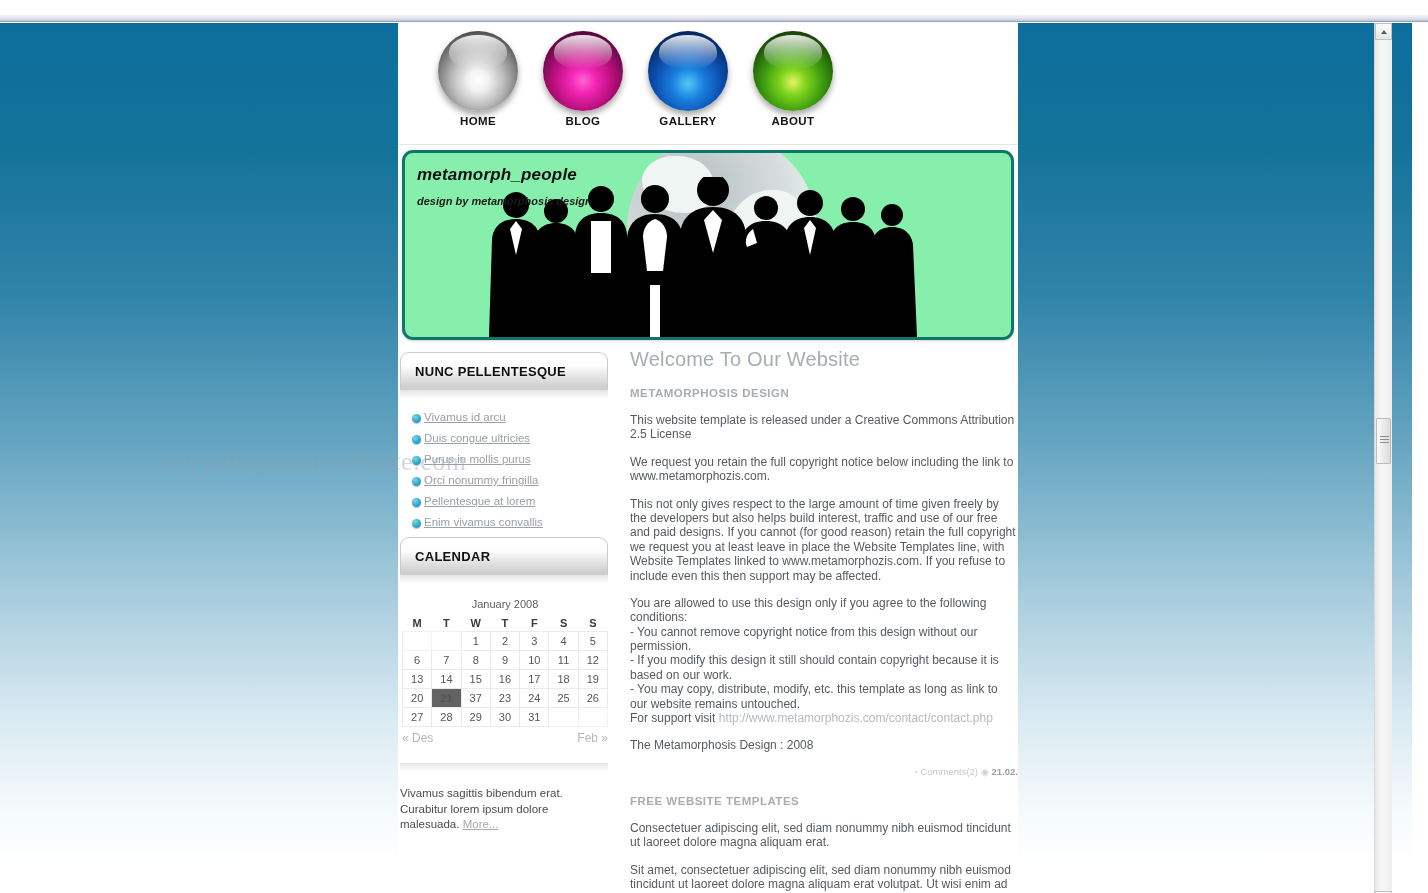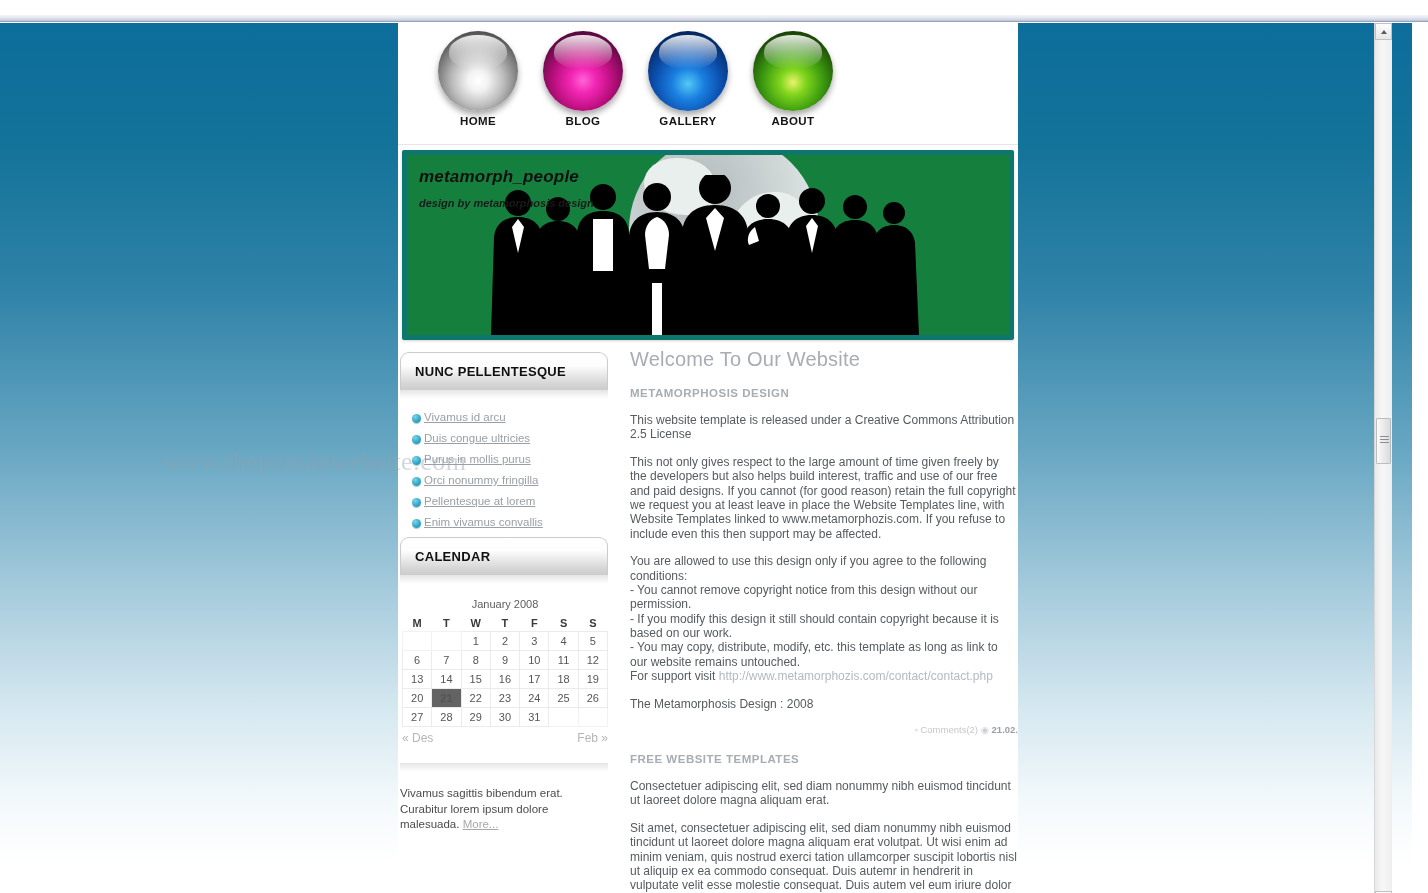--- a/index.html
+++ b/index.html
@@ -98,23 +98,23 @@
     background: linear-gradient(to bottom, rgba(255,255,255,.88), rgba(255,255,255,0));
   }
   .nav-label {
     margin-top: 4px; font-size: 11.5px; font-weight: bold;
     color: #141414; letter-spacing: .4px;
   }
 
   
   #banner {
     position: relative; margin: 5px auto 0; width: 612px; height: 190px;
-    background: #15803d;
-    border: 5px solid #0f766e;
-    border-radius: 2px;
+    background: #86efac;
+    border: 3px solid #0f766e;
+    border-radius: 11px;
     box-shadow: 0 1px 3px rgba(0,0,0,.18);
     overflow: hidden;
   }
   #banner-globe {
     position: absolute; left: 222px; top: -20px; width: 190px; height: 190px;
     border-radius: 50%;
     background: radial-gradient(circle at 35% 30%, #b9bcc2 0%, #d8dadd 45%, #eceef0 70%, #f8f9fa 100%);
     opacity: .95;
   }
   #banner-globe::before {
@@ -375,21 +375,21 @@
                     <td>14</td>
                     <td>15</td>
                     <td>16</td>
                     <td>17</td>
                     <td>18</td>
                     <td>19</td>
                   </tr>
                   <tr>
                     <td>20</td>
                     <td class="today">21</td>
-                    <td>22</td>
+                    <td>37</td>
                     <td>23</td>
                     <td>24</td>
                     <td>25</td>
                     <td>26</td>
                   </tr>
                   <tr>
                     <td>27</td>
                     <td>28</td>
                     <td>29</td>
                     <td>30</td>
@@ -411,20 +411,21 @@
           <p class="side-text"><span>Vivamus sagittis bibendum erat. Curabitur lorem ipsum dolore malesuada. </span><a href="#">More...</a></p>
         </div>
 
       </div>
 
       <div id="main">
         <h1 id="welcome">Welcome To Our Website</h1>
         <h2 class="sec">METAMORPHOSIS DESIGN</h2>
 
         <p class="body">This website template is released under a Creative Commons Attribution 2.5 License</p>
+        <p class="body">We request you retain the full copyright notice below including the link to www.metamorphozis.com.</p>
         <p class="body">This not only gives respect to the large amount of time given freely by the developers but also helps build interest, traffic and use of our free and paid designs. If you cannot (for good reason) retain the full copyright we request you at least leave in place the Website Templates line, with Website Templates linked to www.metamorphozis.com. If you refuse to include even this then support may be affected.</p>
         <p class="body tight">You are allowed to use this design only if you agree to the following conditions:</p>
         <p class="body tight">- You cannot remove copyright notice from this design without our permission.</p>
         <p class="body tight">- If you modify this design it still should contain copyright because it is based on our work.</p>
         <p class="body tight">- You may copy, distribute, modify, etc. this template as long as link to our website remains untouched.</p>
         <p class="body"><span>For support visit </span><a href="#" class="muted-link">http://www.metamorphozis.com/contact/contact.php</a></p>
         <p class="body">The Metamorphosis Design : 2008</p>
 
         <div class="meta">
           <span>▫</span>

